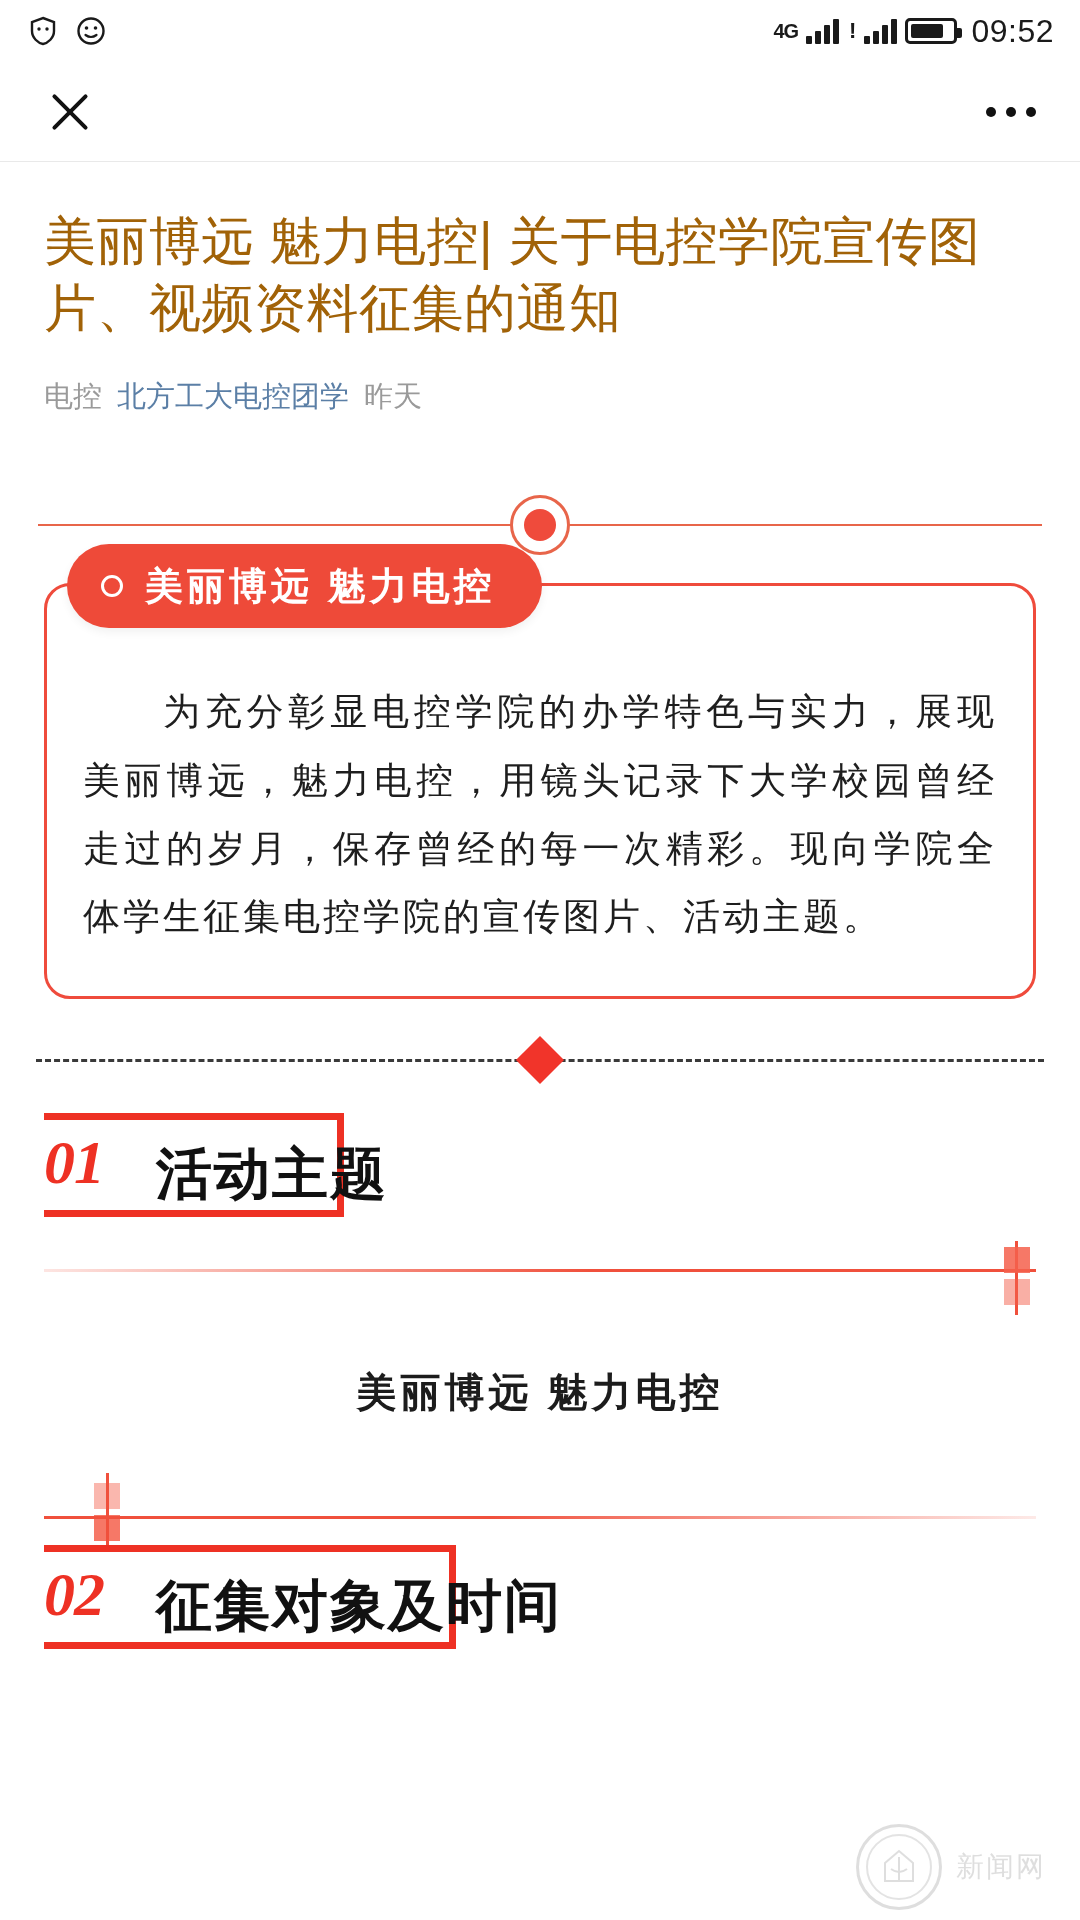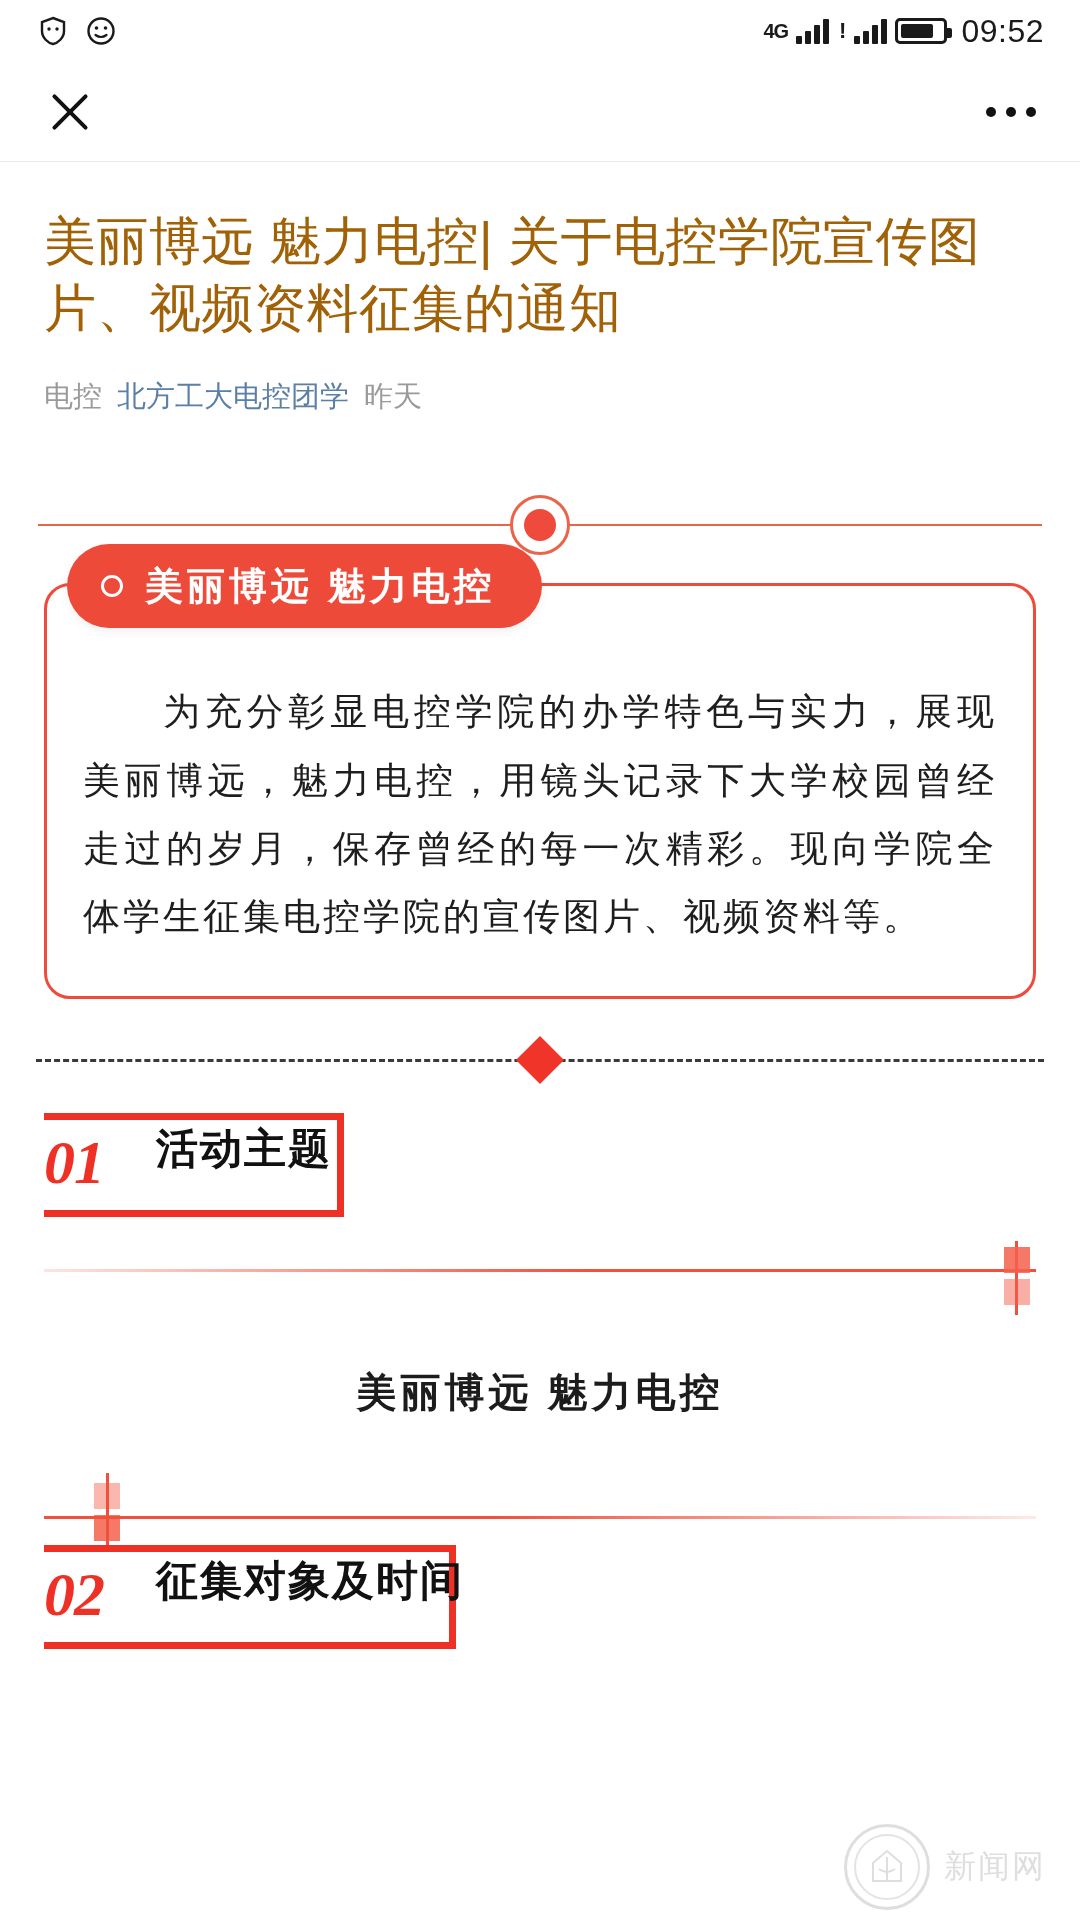--- a/index.html
+++ b/index.html
@@ -9,21 +9,21 @@
     background: #ffffff;
     font-family: "Liberation Sans", sans-serif;
     overflow: hidden;
   }
 
   
   .status-bar {
     height: 62px;
     display: flex;
     align-items: center;
-    padding: 0 36px;
+    padding: 0 26px;
     color: #1a1a1a;
     font-size: 30px;
   }
   .sb-left { display: flex; align-items: center; gap: 14px; }
   .sb-ico {
     width: 34px; height: 34px;
     display: inline-flex; align-items: center; justify-content: center;
   }
   .sb-right {
     margin-left: auto;
@@ -178,22 +178,22 @@
     font-family: "Liberation Serif", serif;
     font-style: italic;
     font-weight: 700;
     font-size: 62px;
     color: #ee3124;
     letter-spacing: -1px;
     background: #fff;
     padding-right: 14px;
   }
   .sec .label {
-    position: absolute; left: 112px; top: 8px;
-    font-size: 42px;
+    position: absolute; left: 112px; top: 24px;
+    font-size: 56px;
     font-weight: 700;
     color: #111;
     letter-spacing: 2px;
     white-space: nowrap;
   }
 
   
   .band {
     margin: 52px 44px 0 44px;
     position: relative;
@@ -235,21 +235,21 @@
     width: 86px; height: 86px; border-radius: 50%;
     border: 3px solid #8a8a8a;
     display: flex; align-items: center; justify-content: center;
     position: relative;
   }
   .wm-seal::before {
     content: ""; position: absolute; left: 7px; top: 7px; right: 7px; bottom: 7px;
     border: 2px solid #9c9c9c; border-radius: 50%;
   }
   .wm-seal svg { position: relative; }
-  .wm-text { font-size: 32px; color: #8d8d8d; letter-spacing: 2px; font-weight: 500; }
+  .wm-text { font-size: 28px; color: #8d8d8d; letter-spacing: 2px; font-weight: 500; }
 
   .page-wrap { position: relative; width: 1080px; height: 1920px; overflow: hidden; }
 </style>
 </head>
 <body>
 
 <div class="page-wrap">
 
   <div class="status-bar">
     <div class="sb-left">
@@ -316,21 +316,21 @@
       <div class="knob">
           <span></span>
         </div>
     </div>
 
     <div class="card">
       <div class="pill">
         <span class="bullet"></span>
         <span class="pill-text">美丽博远  魅力电控</span>
       </div>
-      <div class="card-body">为充分彰显电控学院的办学特色与实力，展现美丽博远，魅力电控，用镜头记录下大学校园曾经走过的岁月，保存曾经的每一次精彩。现向学院全体学生征集电控学院的宣传图片、视频资料等。</div>
+      <div class="card-body">为充分彰显电控学院的办学特色与实力，展现美丽博远，魅力电控，用镜头记录下大学校园曾经走过的岁月，保存曾经的每一次精彩。现向学院全体学生征集电控学院的宣传图片、活动主题。</div>
     </div>
 
     <div class="divider">
       <div class="dash"></div>
       <div class="diamond"></div>
     </div>
 
     <div class="sec">
       <div class="frame w1"></div>
       <div class="num">01</div>

